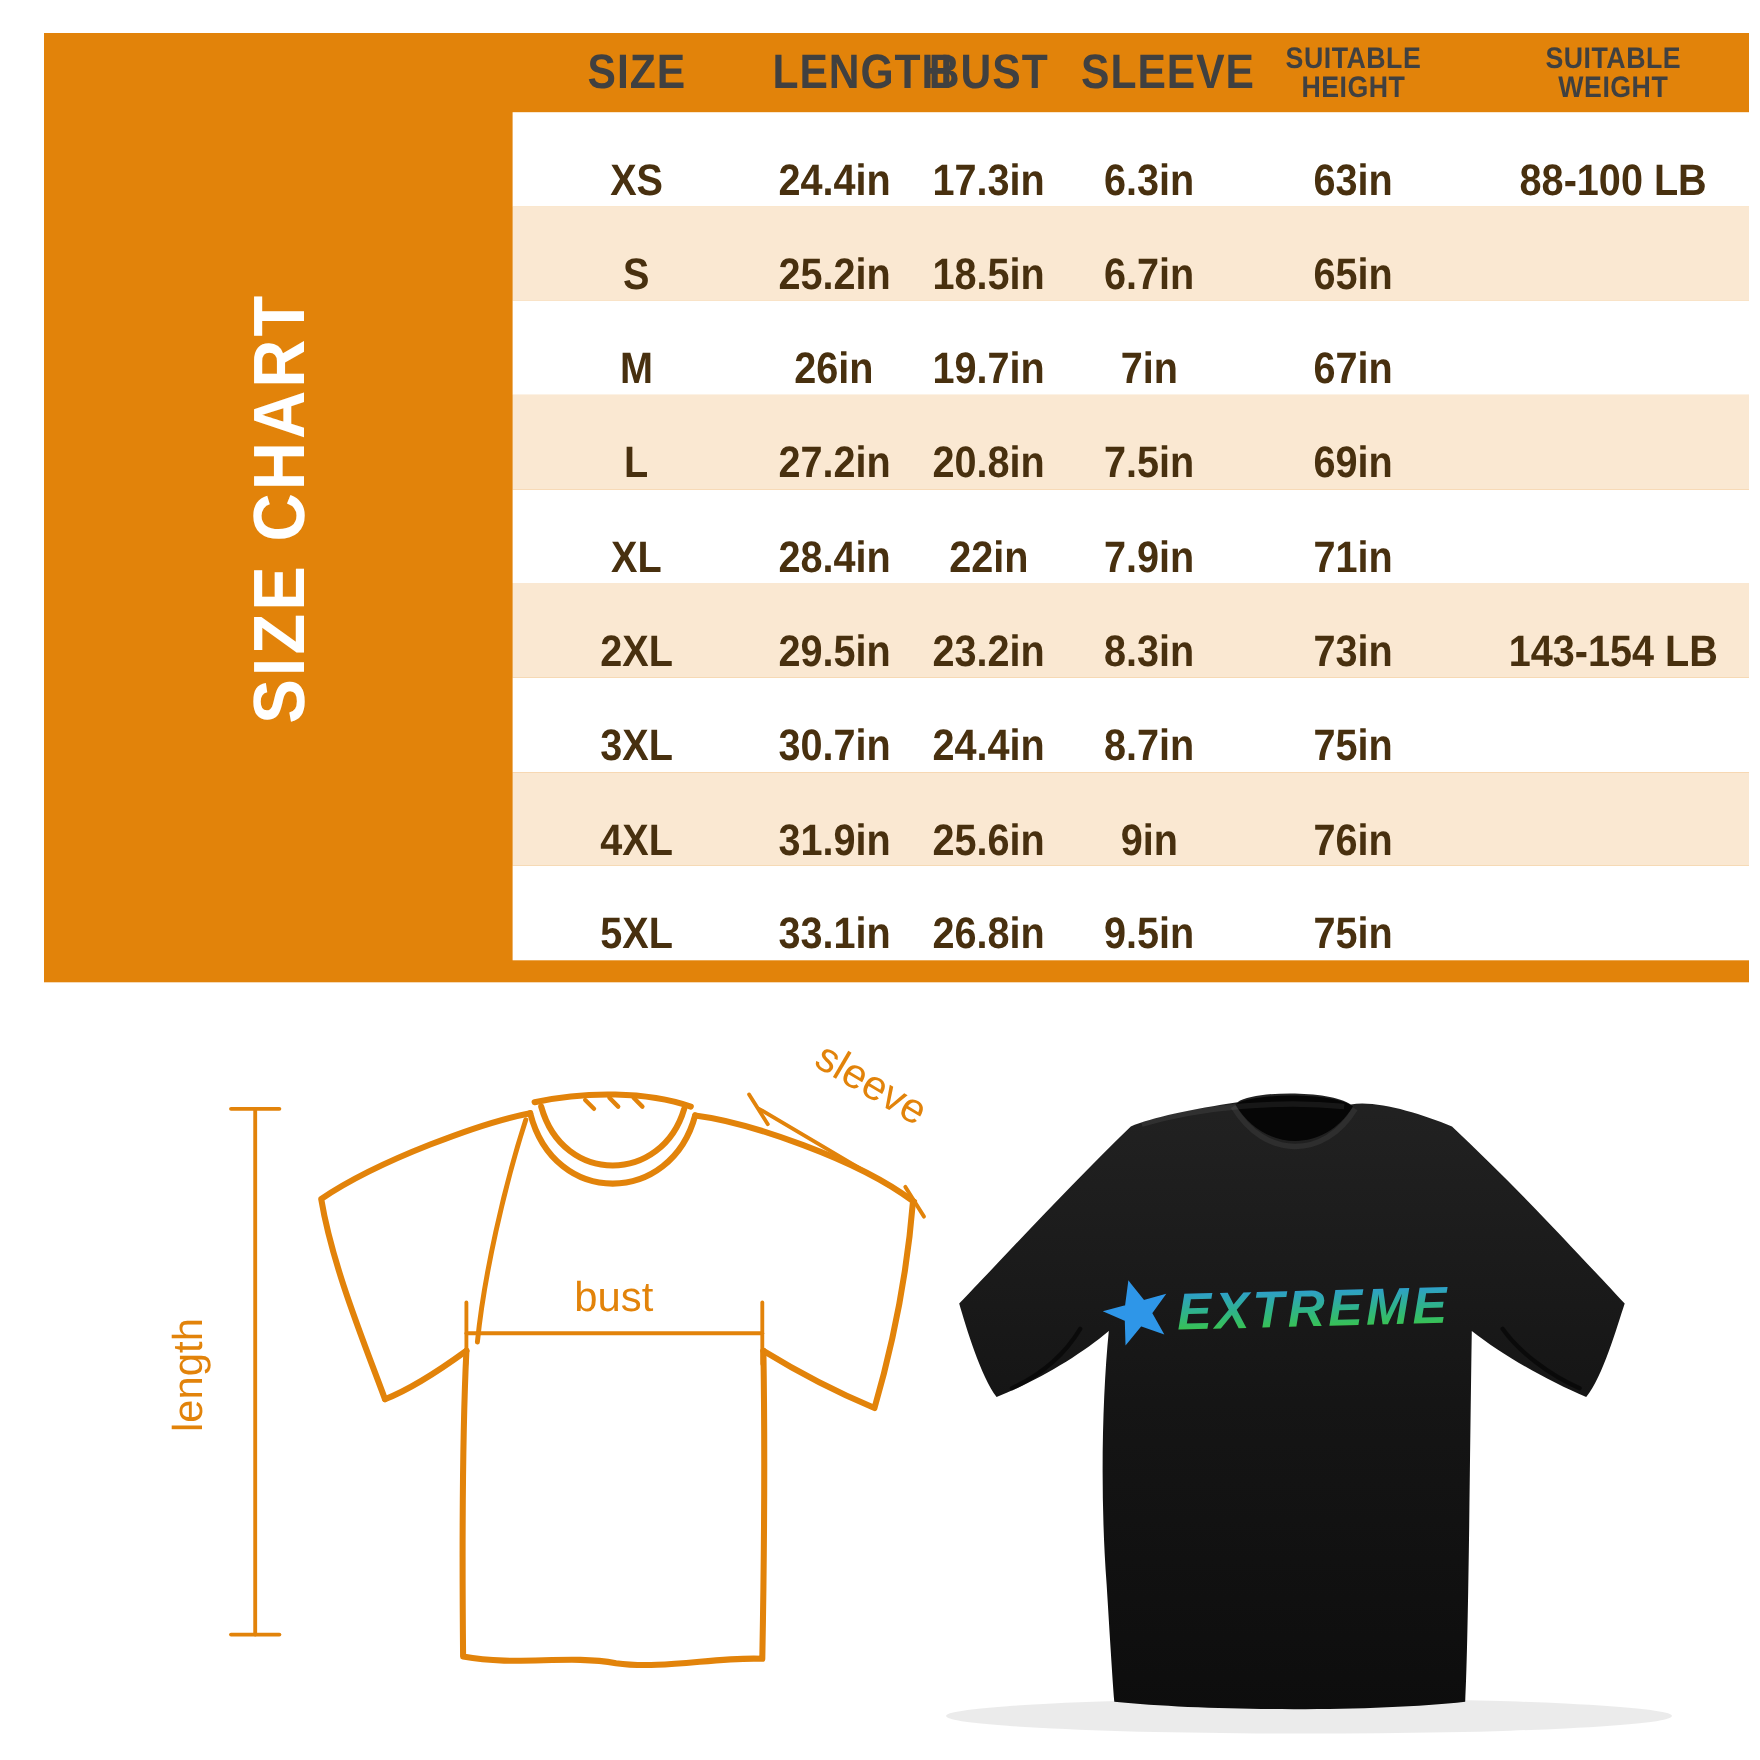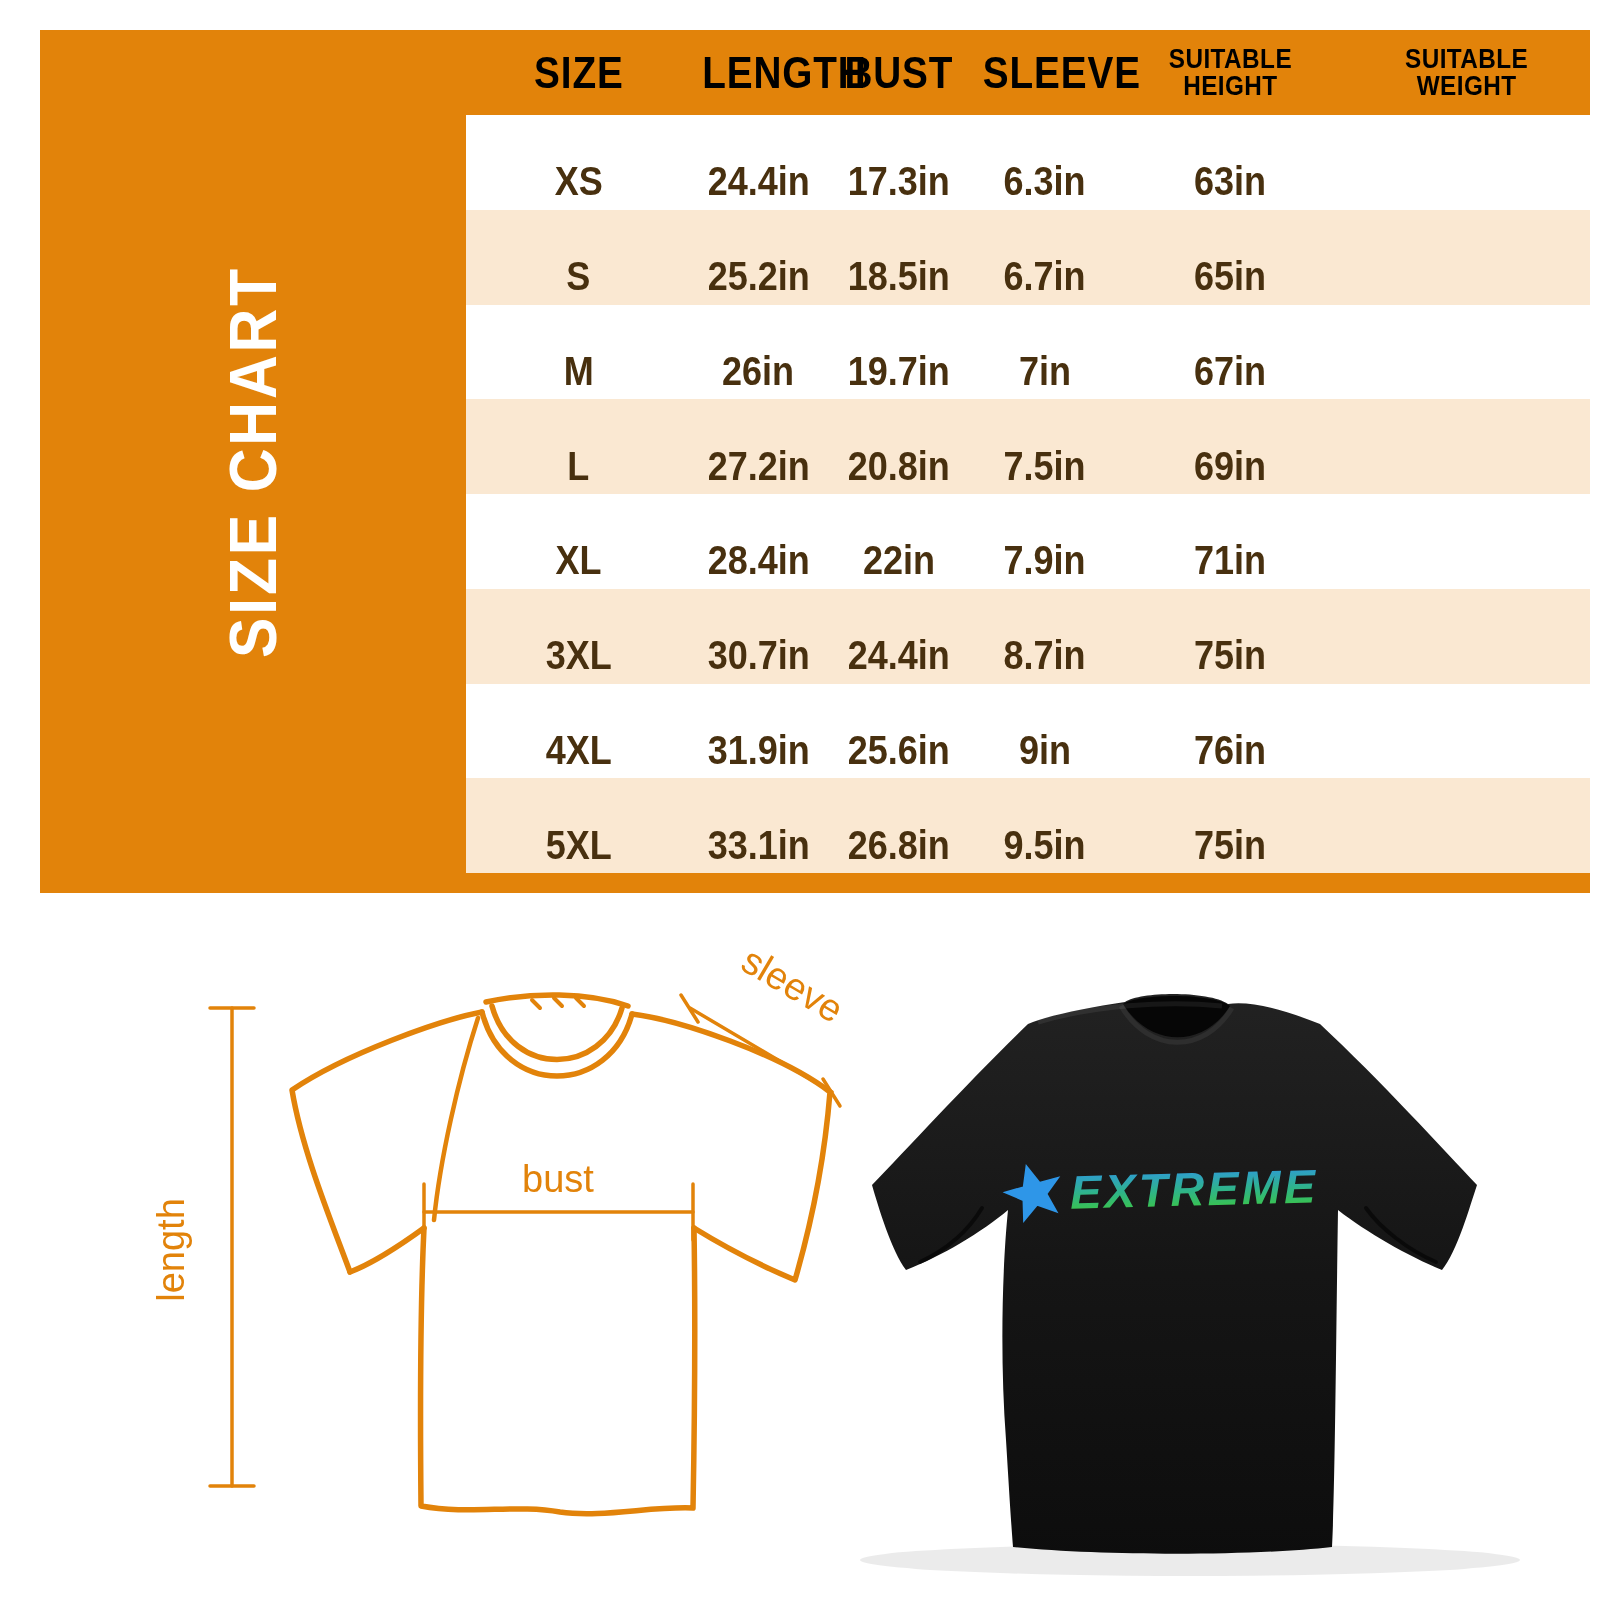--- a/index.html
+++ b/index.html
@@ -13,21 +13,21 @@
 
   
   .frame{position:absolute;left:40px;top:30px;width:1550px;height:863px;
          background:var(--orange);display:flex;}
   .side-band{flex:0 0 160px;display:flex;align-items:center;justify-content:center;}
   .vertical-title{transform:rotate(-90deg) scaleX(0.92);transform-origin:center;
                   white-space:nowrap;color:#fff;font-weight:700;font-size:66px;
                   letter-spacing:3px;}
   .table-area{flex:1;display:flex;flex-direction:column;padding-bottom:20px;}
   .grid-row{display:grid;grid-template-columns:20% 12% 13% 13% 20% 22%;align-items:center;}
-  .header-row{height:85px;color:#000000;}
+  .header-row{height:72px;color:#404040;}
   .header-cell{text-align:center;font-weight:700;line-height:0.98;}
   .header-cell .big{display:inline-block;font-size:44px;transform:scaleX(0.88);letter-spacing:1px;}
   .header-cell .sm{display:block;font-size:27px;transform:scaleX(0.9);letter-spacing:0.5px;}
   .rows{flex:1;display:flex;flex-direction:column;}
   .data-row{flex:1;background:#fff;}
   .data-row:nth-child(even){background:var(--cream);}
   .cell{text-align:center;font-weight:700;font-size:40px;color:var(--brown);margin-top:39px;}
   .cell span{display:inline-block;transform:scaleX(0.9);}
 
   
@@ -63,20 +63,21 @@
         </div>
       </div>
 
       <div class="rows">
         <div class="grid-row data-row">
           <div class="cell"><span>XS</span></div>
           <div class="cell"><span>24.4in</span></div>
           <div class="cell"><span>17.3in</span></div>
           <div class="cell"><span>6.3in</span></div>
           <div class="cell"><span>63in</span></div>
+          <div class="cell"><span>88-100 LB</span></div>
         </div>
         <div class="grid-row data-row">
           <div class="cell"><span>S</span></div>
           <div class="cell"><span>25.2in</span></div>
           <div class="cell"><span>18.5in</span></div>
           <div class="cell"><span>6.7in</span></div>
           <div class="cell"><span>65in</span></div>
         </div>
         <div class="grid-row data-row">
           <div class="cell"><span>M</span></div>
@@ -91,20 +92,28 @@
           <div class="cell"><span>20.8in</span></div>
           <div class="cell"><span>7.5in</span></div>
           <div class="cell"><span>69in</span></div>
         </div>
         <div class="grid-row data-row">
           <div class="cell"><span>XL</span></div>
           <div class="cell"><span>28.4in</span></div>
           <div class="cell"><span>22in</span></div>
           <div class="cell"><span>7.9in</span></div>
           <div class="cell"><span>71in</span></div>
+        </div>
+        <div class="grid-row data-row">
+          <div class="cell"><span>2XL</span></div>
+          <div class="cell"><span>29.5in</span></div>
+          <div class="cell"><span>23.2in</span></div>
+          <div class="cell"><span>8.3in</span></div>
+          <div class="cell"><span>73in</span></div>
+          <div class="cell"><span>143-154 LB</span></div>
         </div>
         <div class="grid-row data-row">
           <div class="cell"><span>3XL</span></div>
           <div class="cell"><span>30.7in</span></div>
           <div class="cell"><span>24.4in</span></div>
           <div class="cell"><span>8.7in</span></div>
           <div class="cell"><span>75in</span></div>
         </div>
         <div class="grid-row data-row">
           <div class="cell"><span>4XL</span></div>

